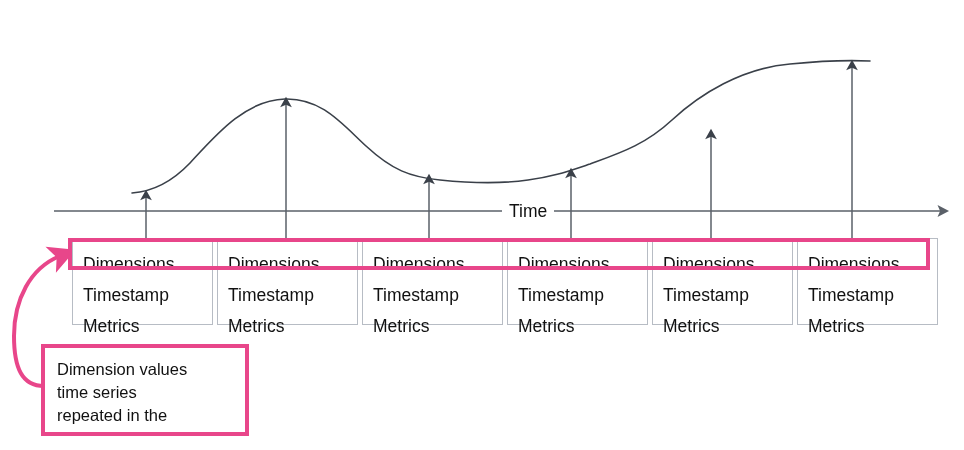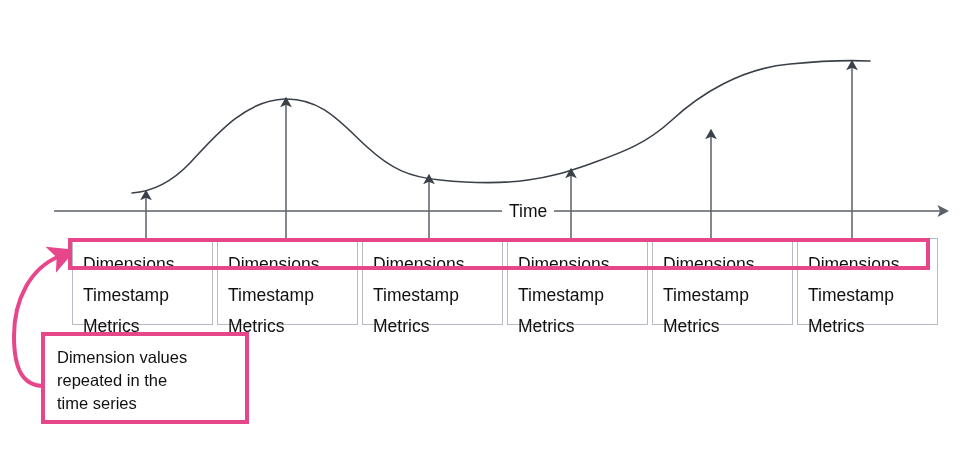--- a/index.html
+++ b/index.html
@@ -153,19 +153,19 @@
   </div>
 
   <div class="record-box" style="left:797px; top:238px; width:141px; height:87px;">
     <div class="record-line">Dimensions</div>
     <div class="record-line">Timestamp</div>
     <div class="record-line">Metrics</div>
   </div>
 
   <div id="dimensions-highlight" style="left:68px; top:238px; width:862px; height:32px;"></div>
 
-  <div id="callout-box" style="left:41px; top:332px; width:208px; height:92px;">
+  <div id="callout-box" style="left:41px; top:344px; width:208px; height:92px;">
     <div class="callout-line">Dimension values</div>
+    <div class="callout-line">time series</div>
     <div class="callout-line">repeated in the</div>
-    <div class="callout-line">time series</div>
   </div>
 
 </div>
 
 </body></html>

